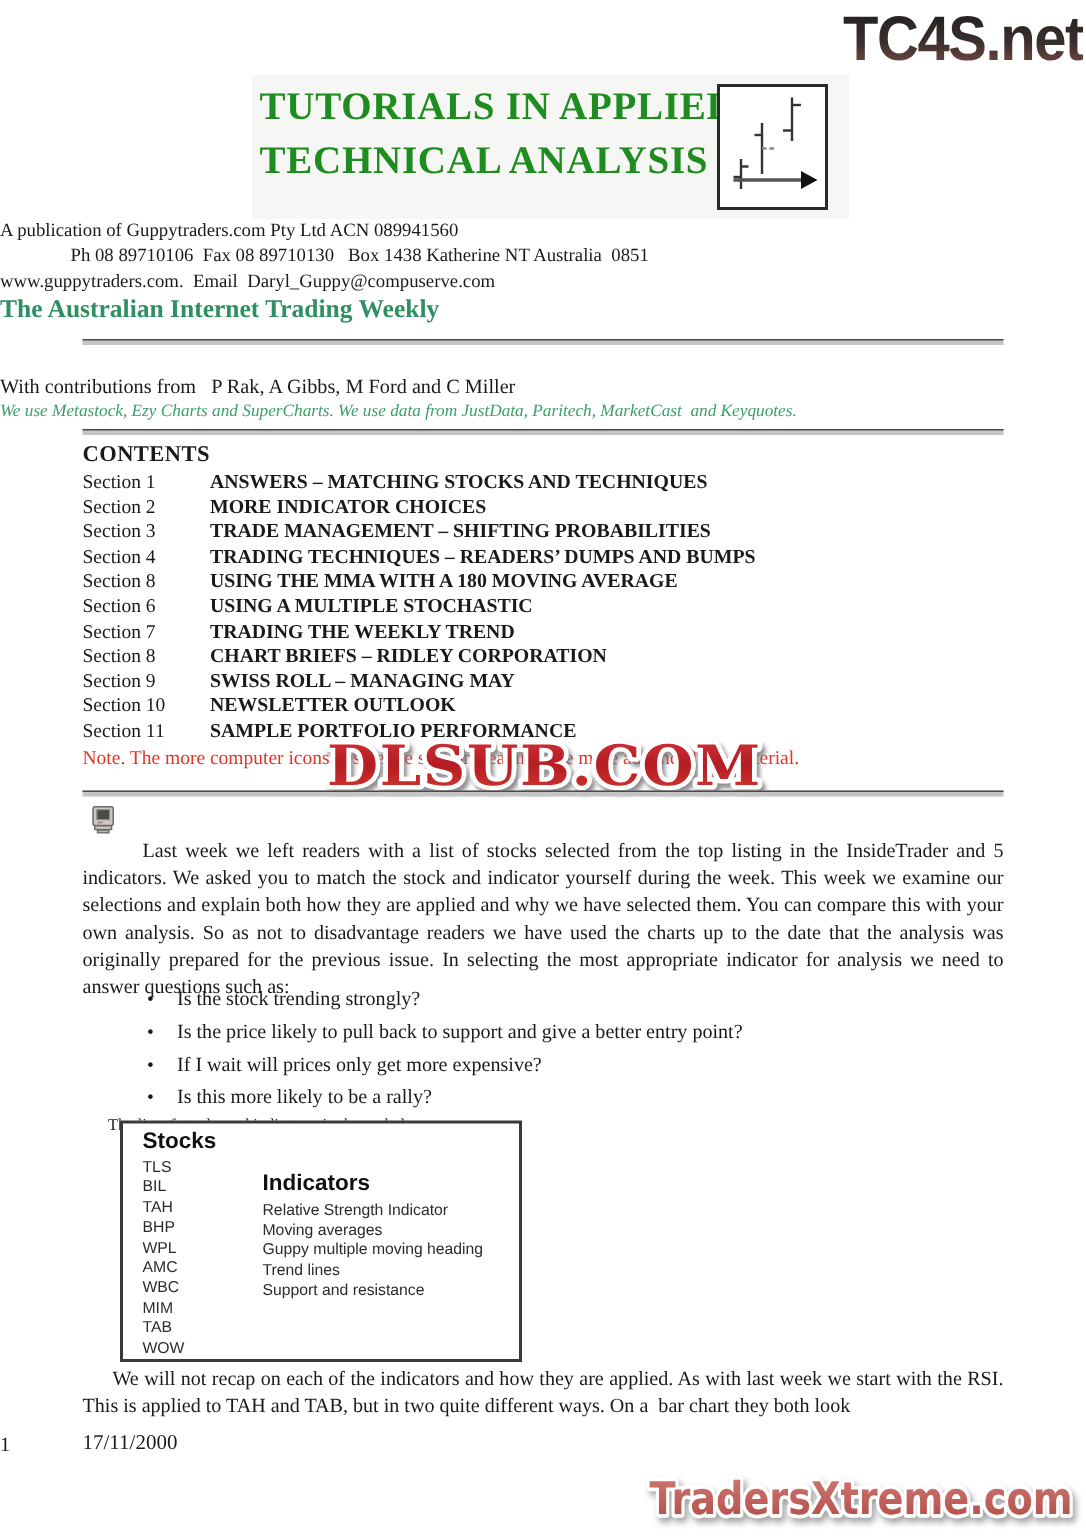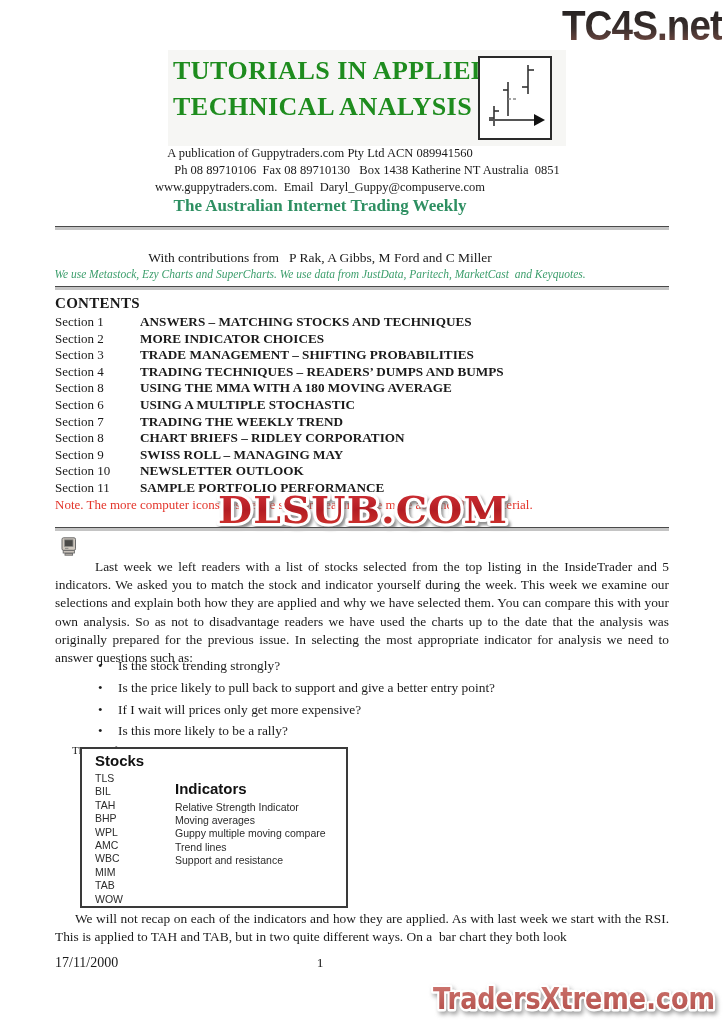--- a/index.html
+++ b/index.html
@@ -1,20 +1,20 @@
 <!DOCTYPE html>
 <html><head>
 <meta charset="utf-8">
 <style>
   html,body{margin:0;padding:0;background:#888;}
   .page{position:relative;width:724px;height:1024px;margin:0 auto;background:#ffffff;
         font-family:"Liberation Serif",serif;color:#1a1a1a;overflow:hidden;}
   .abs{position:absolute;}
   .ws{white-space:pre-wrap;}
-  .center{left:0;width:640px;text-align:center;}
+  .center{left:0;width:640px;text-align:left;}
 
   
   .tc4s{top:2px;right:2px;font-family:"Liberation Sans",sans-serif;font-weight:bold;
         font-size:42px;letter-spacing:-1px;transform:scaleX(.92);transform-origin:100% 0;
         background:linear-gradient(180deg,#1d1d1d 0%,#3a2f2d 55%,#8a544a 100%);
         -webkit-background-clip:text;background-clip:text;color:transparent;}
 
   
   .masthead-bg{left:168px;top:50px;width:398px;height:96px;background:#f6f6f4;}
   .mast-title{left:173px;font-weight:bold;font-size:26px;color:#1e8c1e;letter-spacing:.5px;}
@@ -166,21 +166,21 @@
         <div>MIM</div>
         <div>TAB</div>
         <div>WOW</div>
       </div>
     </div>
     <div class="sb-ind">
       <div class="sb-h">Indicators</div>
       <div class="sb-items">
         <div>Relative Strength Indicator</div>
         <div>Moving averages</div>
-        <div>Guppy multiple moving compare</div>
+        <div>Guppy multiple moving heading</div>
         <div>Trend lines</div>
         <div>Support and resistance</div>
       </div>
     </div>
   </div>
 
   <p class="abs para para2 ws">We will not recap on each of the indicators and how they are applied. As with last week we start with the RSI. This is applied to TAH and TAB, but in two quite different ways. On a  bar chart they both look</p>
 
   <div class="abs footer-date">17/11/2000</div>
   <div class="abs center footer-page">1</div>

